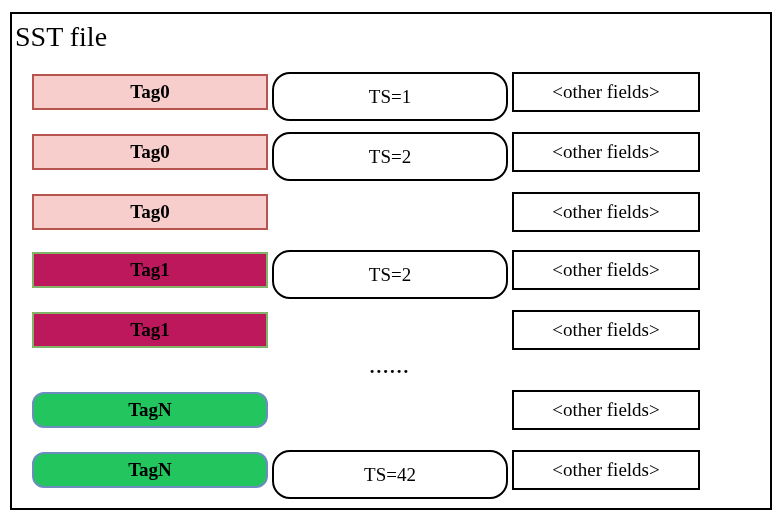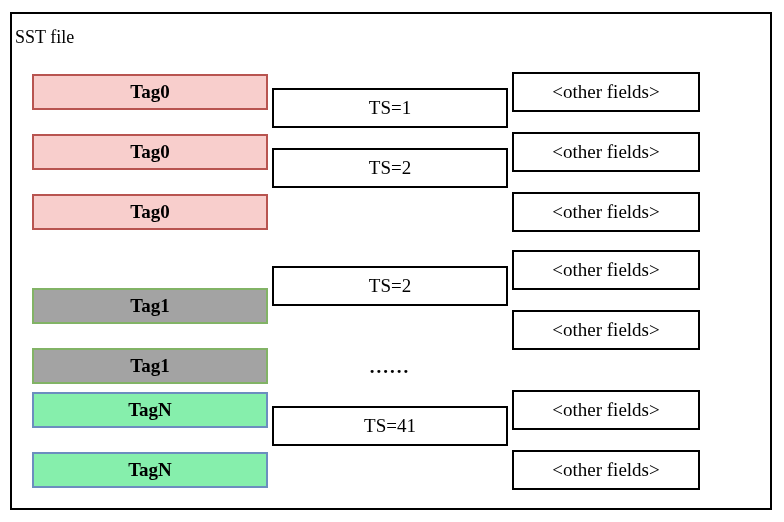--- a/index.html
+++ b/index.html
@@ -22,21 +22,21 @@
     width: 762px;
     height: 498px;
     border: 2px solid #000000;
     box-sizing: border-box;
     background: #ffffff;
   }
   .diagram-title {
     position: absolute;
     left: 3px;
     top: 12px;
-    font-size: 18px;
+    font-size: 28px;
     line-height: 22px;
     white-space: nowrap;
   }
   .row {
     position: absolute;
     left: 0;
     width: 100%;
     height: 40px;
   }
   .cell {
@@ -52,32 +52,33 @@
   .cell.tag {
     left: 20px;
     width: 236px;
     top: 2px;
     height: 36px;
     font-weight: bold;
   }
   .cell.ts {
     left: 260px;
     width: 236px;
-    top: 16px;
-    height: 40px;
+    top: 0;
+    height: 49px;
+    border-radius: 18px;
   }
   .cell.other {
     left: 500px;
     width: 188px;
     top: 0;
     height: 40px;
   }
   .tag.c-red   { background: #f8cecc; border-color: #b85450; }
-  .tag.c-green { background: #a3a3a3; border-color: #82b366; margin-top: 36px; }
-  .tag.c-blue  { background: #86efac; border-color: #6c8ebf; }
+  .tag.c-green { background: #be185d; border-color: #82b366; }
+  .tag.c-blue  { background: #22c55e; border-color: #6c8ebf; border-radius: 12px; }
   .r0 { top: 58px; }
   .r1 { top: 118px; }
   .r2 { top: 178px; }
   .r3 { top: 236px; }
   .r4 { top: 296px; }
   .r5 { top: 376px; }
   .r6 { top: 436px; }
   .ellipsis {
     position: absolute;
     left: 260px;
@@ -123,22 +124,22 @@
 
   <div class="row r4">
     <div class="cell tag c-green">Tag1</div>
     <div class="cell other">&lt;other fields&gt;</div>
   </div>
 
   <div class="ellipsis">......</div>
 
   <div class="row r5">
     <div class="cell tag c-blue">TagN</div>
-    <div class="cell ts">TS=41</div>
     <div class="cell other">&lt;other fields&gt;</div>
   </div>
 
   <div class="row r6">
     <div class="cell tag c-blue">TagN</div>
+    <div class="cell ts">TS=42</div>
     <div class="cell other">&lt;other fields&gt;</div>
   </div>
 
 </div>
 
 </body></html>

